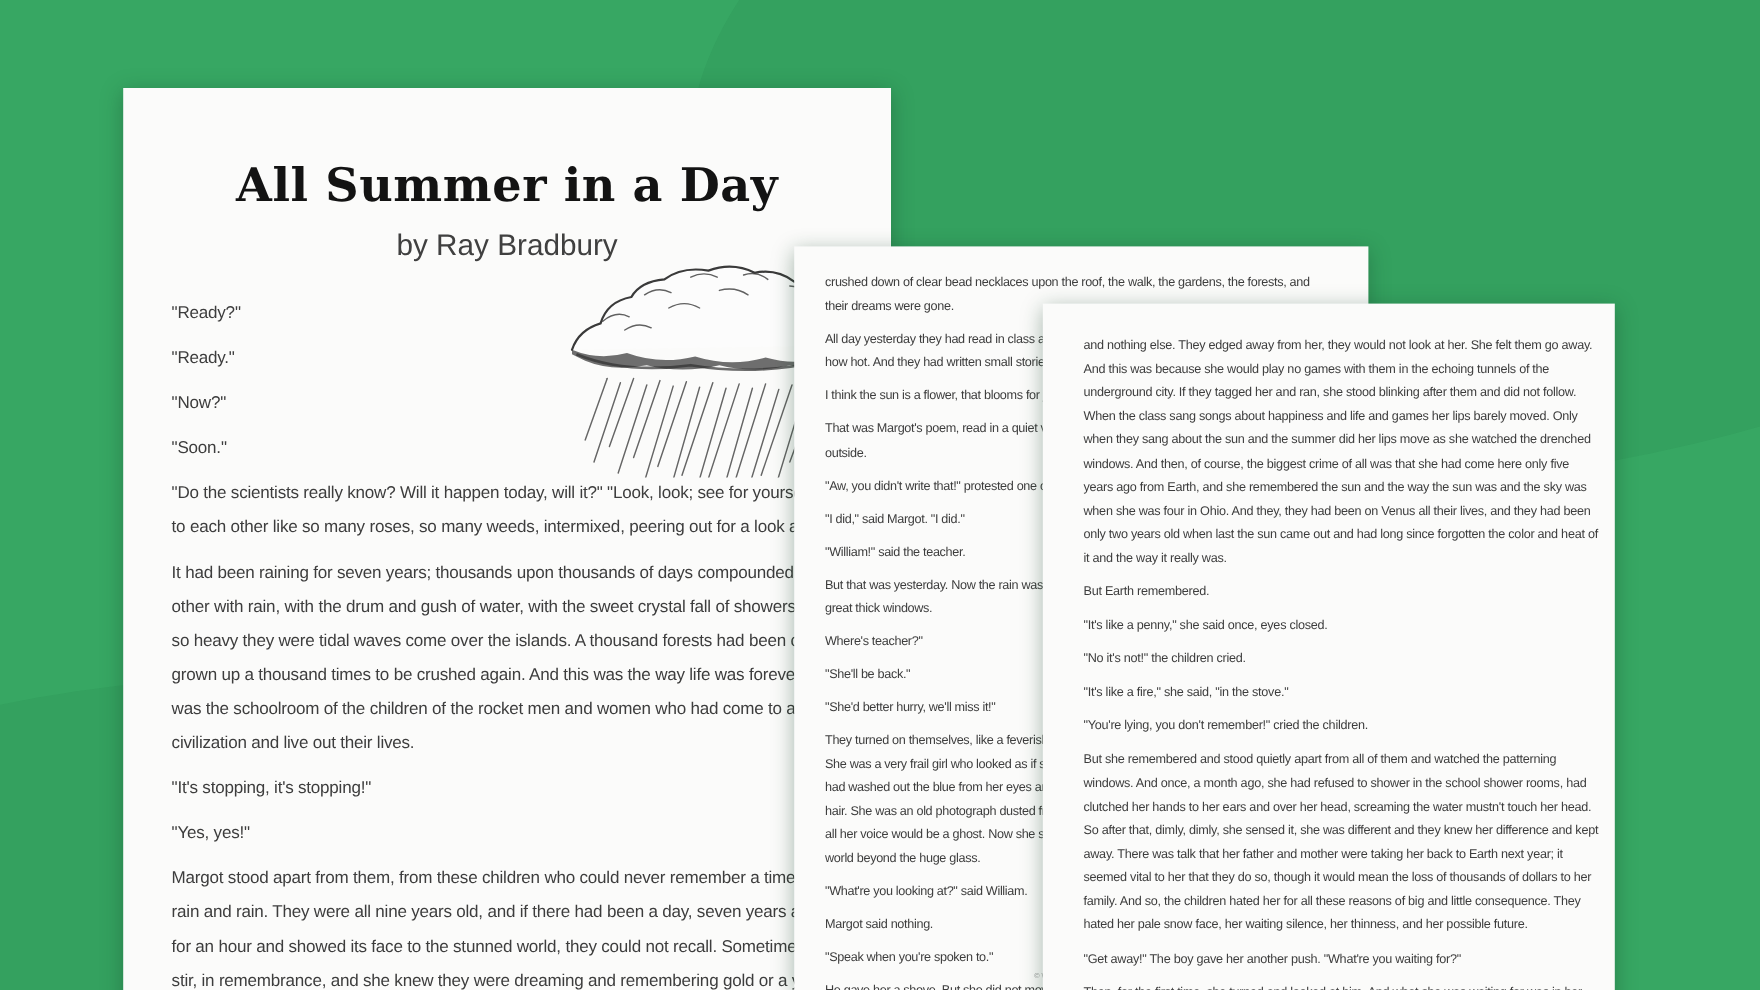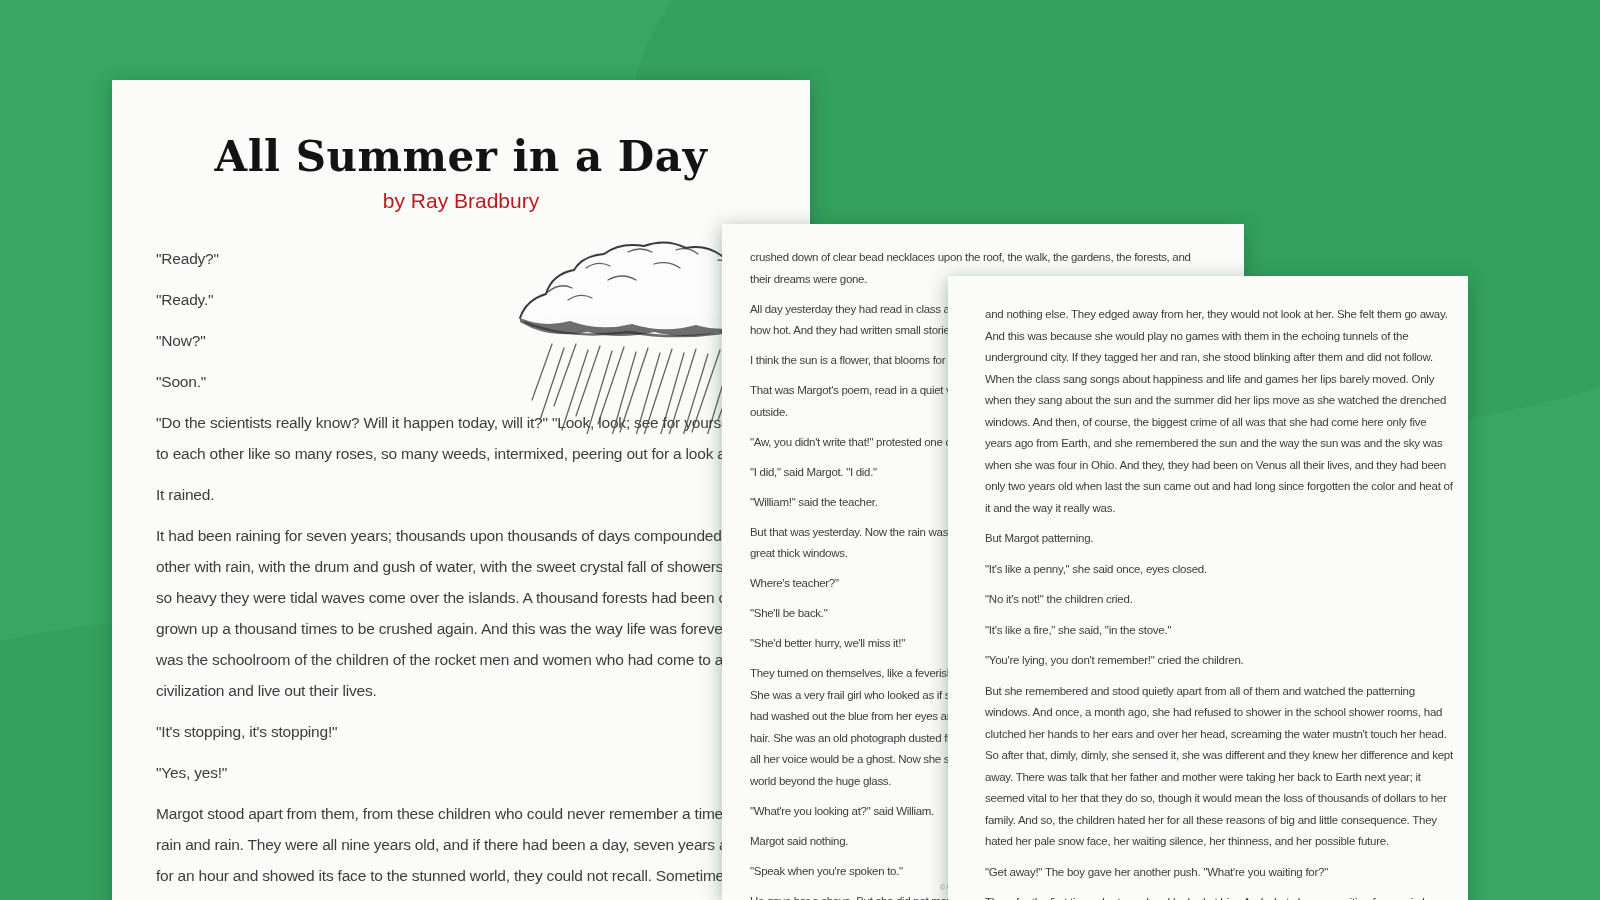--- a/index.html
+++ b/index.html
@@ -17,23 +17,23 @@
     box-shadow:0 4px 18px rgba(22,66,40,0.38);
     color:#3d3d3d;
   }
   .page-1{left:112px;top:80px;width:698px;height:1060px;z-index:1;}
   .page-2{left:722px;top:224px;width:522px;height:676px;z-index:2;}
   .page-3{left:948px;top:276px;width:520px;height:700px;z-index:3;}
 
   .p1-head{text-align:center;padding-top:50px;}
   .p1-title{
     font-family:"DejaVu Serif", serif;font-weight:700;color:#131313;
-    font-size:42px;line-height:1.1;letter-spacing:0.5px;margin:4px;
+    font-size:42px;line-height:1.1;letter-spacing:0.5px;margin:16px;
   }
-  .p1-byline{font-size:21px;color:#b91c1c;margin-top:9px;}
+  .p1-byline{font-size:27px;color:#404040;margin-top:9px;}
   .p1-body{margin:30px 0 0 44px;width:770px;font-size:15.5px;letter-spacing:-0.2px;line-height:31px;}
   .p1-body p{margin:10px 0;}
   .p1-body p:first-child{margin-top:0;}
 
   .cloud-wrap{position:absolute;left:396px;top:142px;width:278px;height:212px;z-index:0;}
 
   .p2-body{margin:23px 0 0 28px;width:450px;font-size:11.5px;letter-spacing:-0.3px;line-height:21.5px;}
   .p2-body p{margin:8.5px 0;}
   .p2-body p:first-child{margin-top:0;}
   .p2-footer{position:absolute;left:0;right:0;bottom:9px;text-align:center;font-size:6.5px;color:#9a9a9a;letter-spacing:0;}
@@ -84,21 +84,20 @@
   <div class="p1-head">
     <h1 class="p1-title">All Summer in a Day</h1>
     <div class="p1-byline">by Ray Bradbury</div>
   </div>
   <div class="p1-body">
       <p>"Ready?"</p>
       <p>"Ready."</p>
       <p>"Now?"</p>
       <p>"Soon."</p>
       <p>"Do the scientists really know? Will it happen today, will it?" "Look, look; see for yourselves!" The children pressed to each other like so many roses, so many weeds, intermixed, peering out for a look at the hidden sun.</p>
-      <p>It rained.</p>
       <p>It had been raining for seven years; thousands upon thousands of days compounded and filled from one end to the other with rain, with the drum and gush of water, with the sweet crystal fall of showers and the concussion of storms so heavy they were tidal waves come over the islands. A thousand forests had been crushed under the rain and grown up a thousand times to be crushed again. And this was the way life was forever on the planet Venus, and this was the schoolroom of the children of the rocket men and women who had come to a raining world to set up civilization and live out their lives.</p>
       <p>"It's stopping, it's stopping!"</p>
       <p>"Yes, yes!"</p>
       <p>Margot stood apart from them, from these children who could never remember a time when there wasn't rain and rain and rain. They were all nine years old, and if there had been a day, seven years ago, when the sun came out for an hour and showed its face to the stunned world, they could not recall. Sometimes, at night, she heard them stir, in remembrance, and she knew they were dreaming and remembering gold or a yellow crayon or a coin large enough to buy the world with. She knew they thought they remembered a warmness, like a blushing in the face, in the body, in the arms and legs and trembling hands.</p>
     </div>
 </div>
 
 <div class="page page-2">
   <div class="p2-body">
       <p>crushed down of clear bead necklaces upon the roof, the walk, the gardens, the forests, and their dreams were gone.</p>
@@ -117,21 +116,21 @@
       <p>Margot said nothing.</p>
       <p>"Speak when you're spoken to."</p>
       <p>He gave her a shove. But she did not move; rather she let herself be moved only by him</p>
     </div>
   <div class="p2-footer">© We Are Teachers, Teachers</div>
 </div>
 
 <div class="page page-3">
   <div class="p3-body">
       <p>and nothing else. They edged away from her, they would not look at her. She felt them go away. And this was because she would play no games with them in the echoing tunnels of the underground city. If they tagged her and ran, she stood blinking after them and did not follow. When the class sang songs about happiness and life and games her lips barely moved. Only when they sang about the sun and the summer did her lips move as she watched the drenched windows. And then, of course, the biggest crime of all was that she had come here only five years ago from Earth, and she remembered the sun and the way the sun was and the sky was when she was four in Ohio. And they, they had been on Venus all their lives, and they had been only two years old when last the sun came out and had long since forgotten the color and heat of it and the way it really was.</p>
-      <p>But Margot patterning.</p>
+      <p>But Earth remembered.</p>
       <p>"It's like a penny," she said once, eyes closed.</p>
       <p>"No it's not!" the children cried.</p>
       <p>"It's like a fire," she said, "in the stove."</p>
       <p>"You're lying, you don't remember!" cried the children.</p>
       <p>But she remembered and stood quietly apart from all of them and watched the patterning windows. And once, a month ago, she had refused to shower in the school shower rooms, had clutched her hands to her ears and over her head, screaming the water mustn't touch her head. So after that, dimly, dimly, she sensed it, she was different and they knew her difference and kept away. There was talk that her father and mother were taking her back to Earth next year; it seemed vital to her that they do so, though it would mean the loss of thousands of dollars to her family. And so, the children hated her for all these reasons of big and little consequence. They hated her pale snow face, her waiting silence, her thinness, and her possible future.</p>
       <p>"Get away!" The boy gave her another push. "What're you waiting for?"</p>
       <p>Then, for the first time, she turned and looked at him. And what she was waiting for was in her eyes.</p>
     </div>
 </div>
 

